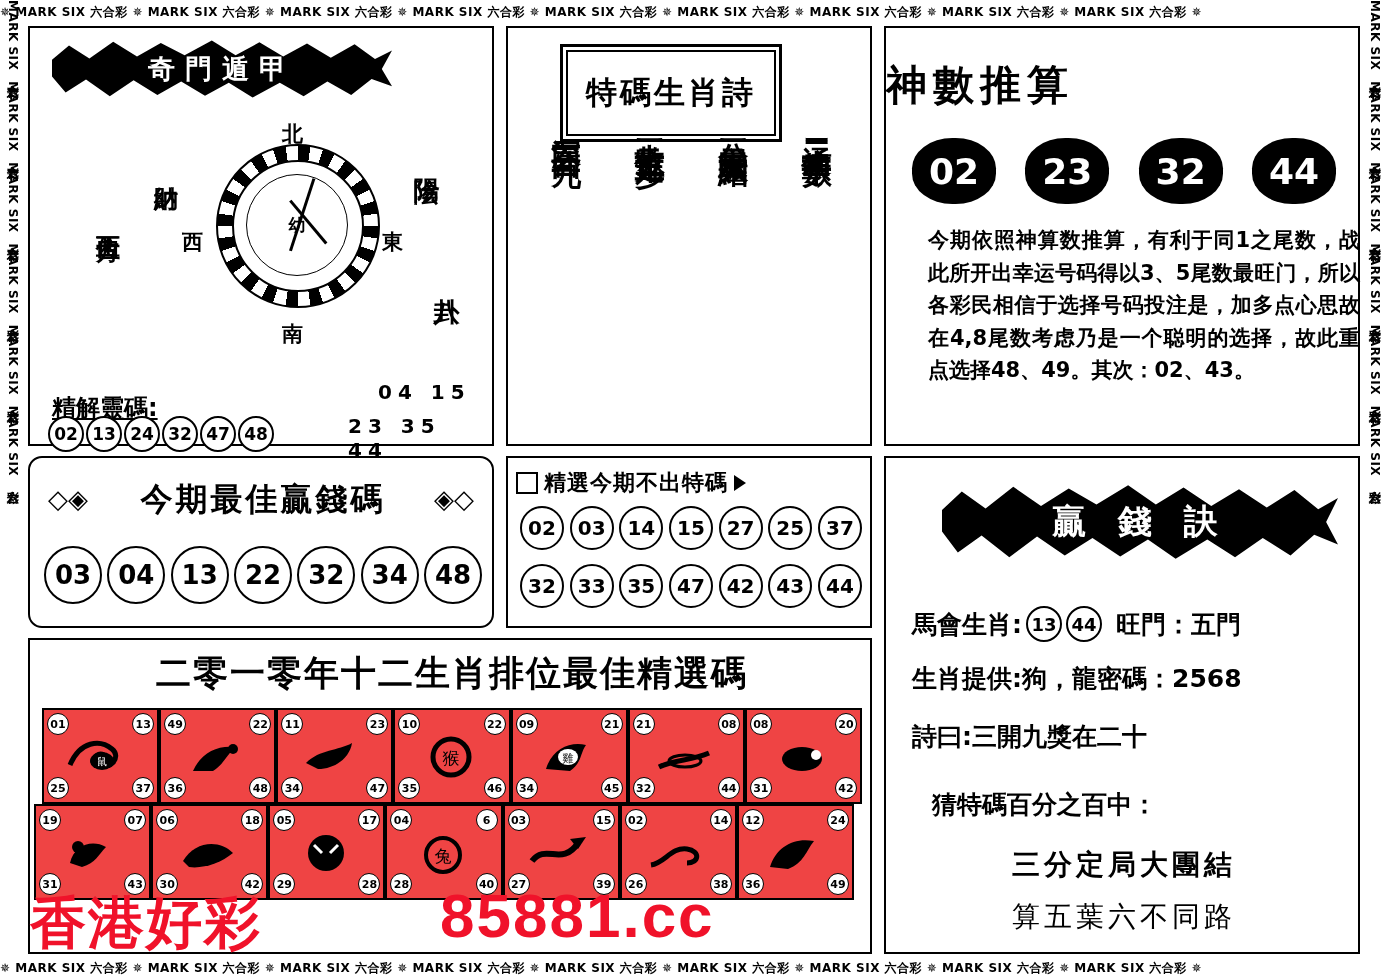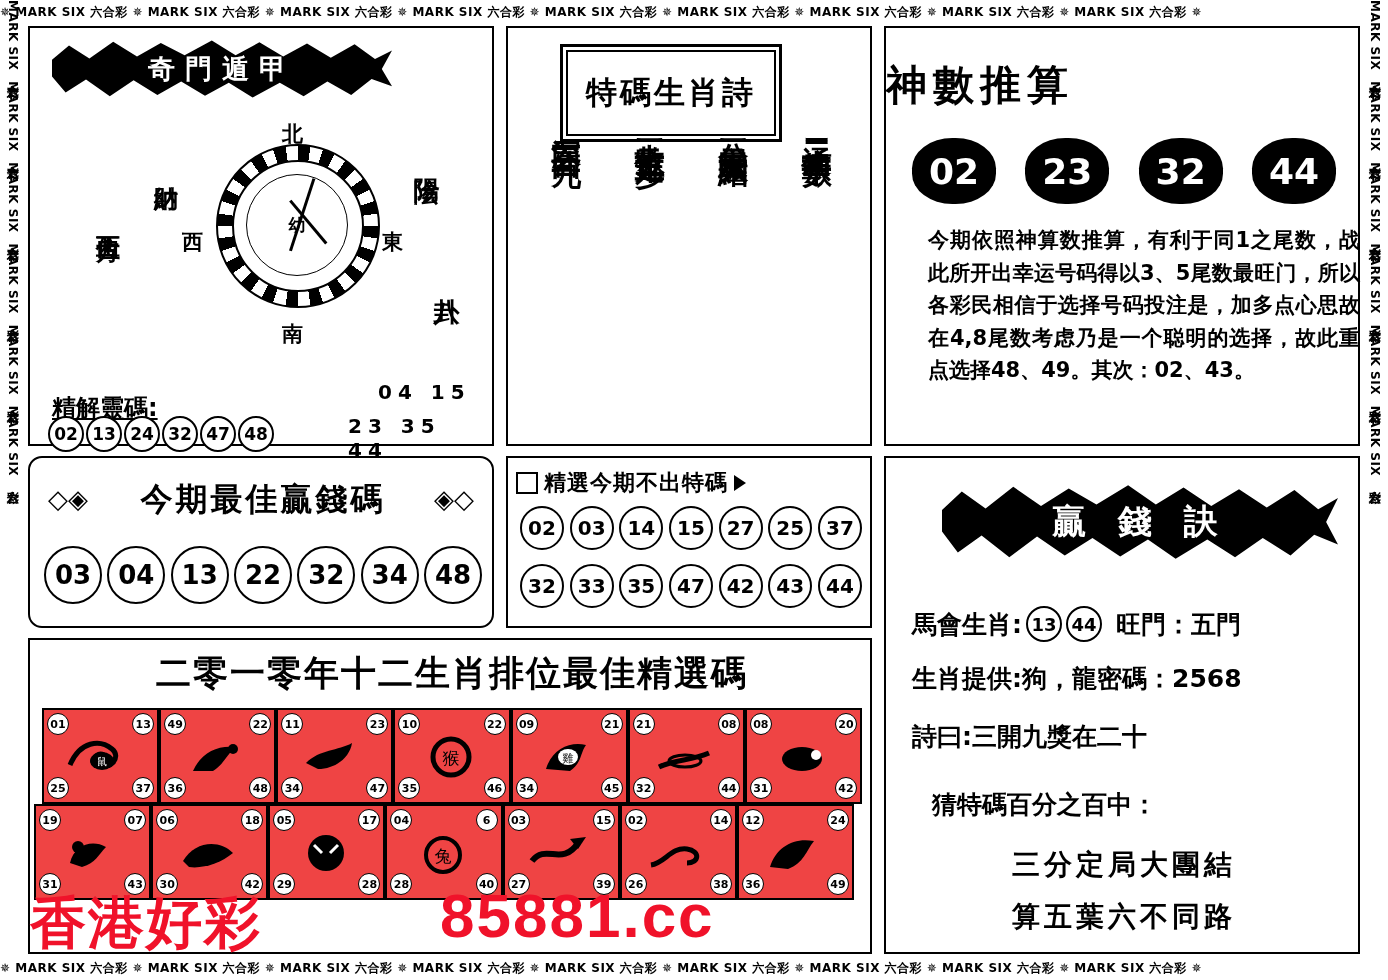--- a/index.html
+++ b/index.html
@@ -196,21 +196,21 @@
       <span>馬會生肖:</span>
       <span class="ball" style="width:32px;height:32px;font-size:18px;">13</span>
       <span class="ball" style="width:32px;height:32px;font-size:18px;">44</span>
       <span style="margin-left:10px;">旺門：五門</span>
     </div>
 
     <div style="position:absolute;left:26px;top:204px;font-size:25px;font-weight:bold;">生肖提供:狗，龍密碼：2568</div>
     <div style="position:absolute;left:26px;top:262px;font-size:25px;font-weight:bold;">詩曰:三開九獎在二十</div>
     <div style="position:absolute;left:46px;top:330px;font-size:25px;font-weight:bold;">猜特碼百分之百中：</div>
     <div style="position:absolute;left:0;top:388px;width:476px;text-align:center;font-size:28px;font-weight:bold;letter-spacing:4px;">三分定局大團結</div>
-    <div style="position:absolute;left:0;top:440px;width:476px;text-align:center;font-size:28px;font-weight:bold;letter-spacing:4px;">算五葉六不同路</div>
+    <div style="position:absolute;left:0;top:440px;width:476px;text-align:center;font-size:28px;font-weight:normal;letter-spacing:4px;">算五葉六不同路</div>
   </div>
 
   <div class="panel" style="left:0;top:612px;width:844px;height:316px;">
     <div style="position:absolute;left:0;top:10px;width:844px;text-align:center;font-size:35px;font-weight:bold;letter-spacing:2px;">二零一零年十二生肖排位最佳精選碼</div>
 
     <div class="zgrid" style="position:absolute;left:12px;top:68px;width:820px;">
       <div class="zcell">
         <span class="corner c-tl">01</span>
         <span class="corner c-tr">13</span>
         <span class="corner c-bl">25</span>

